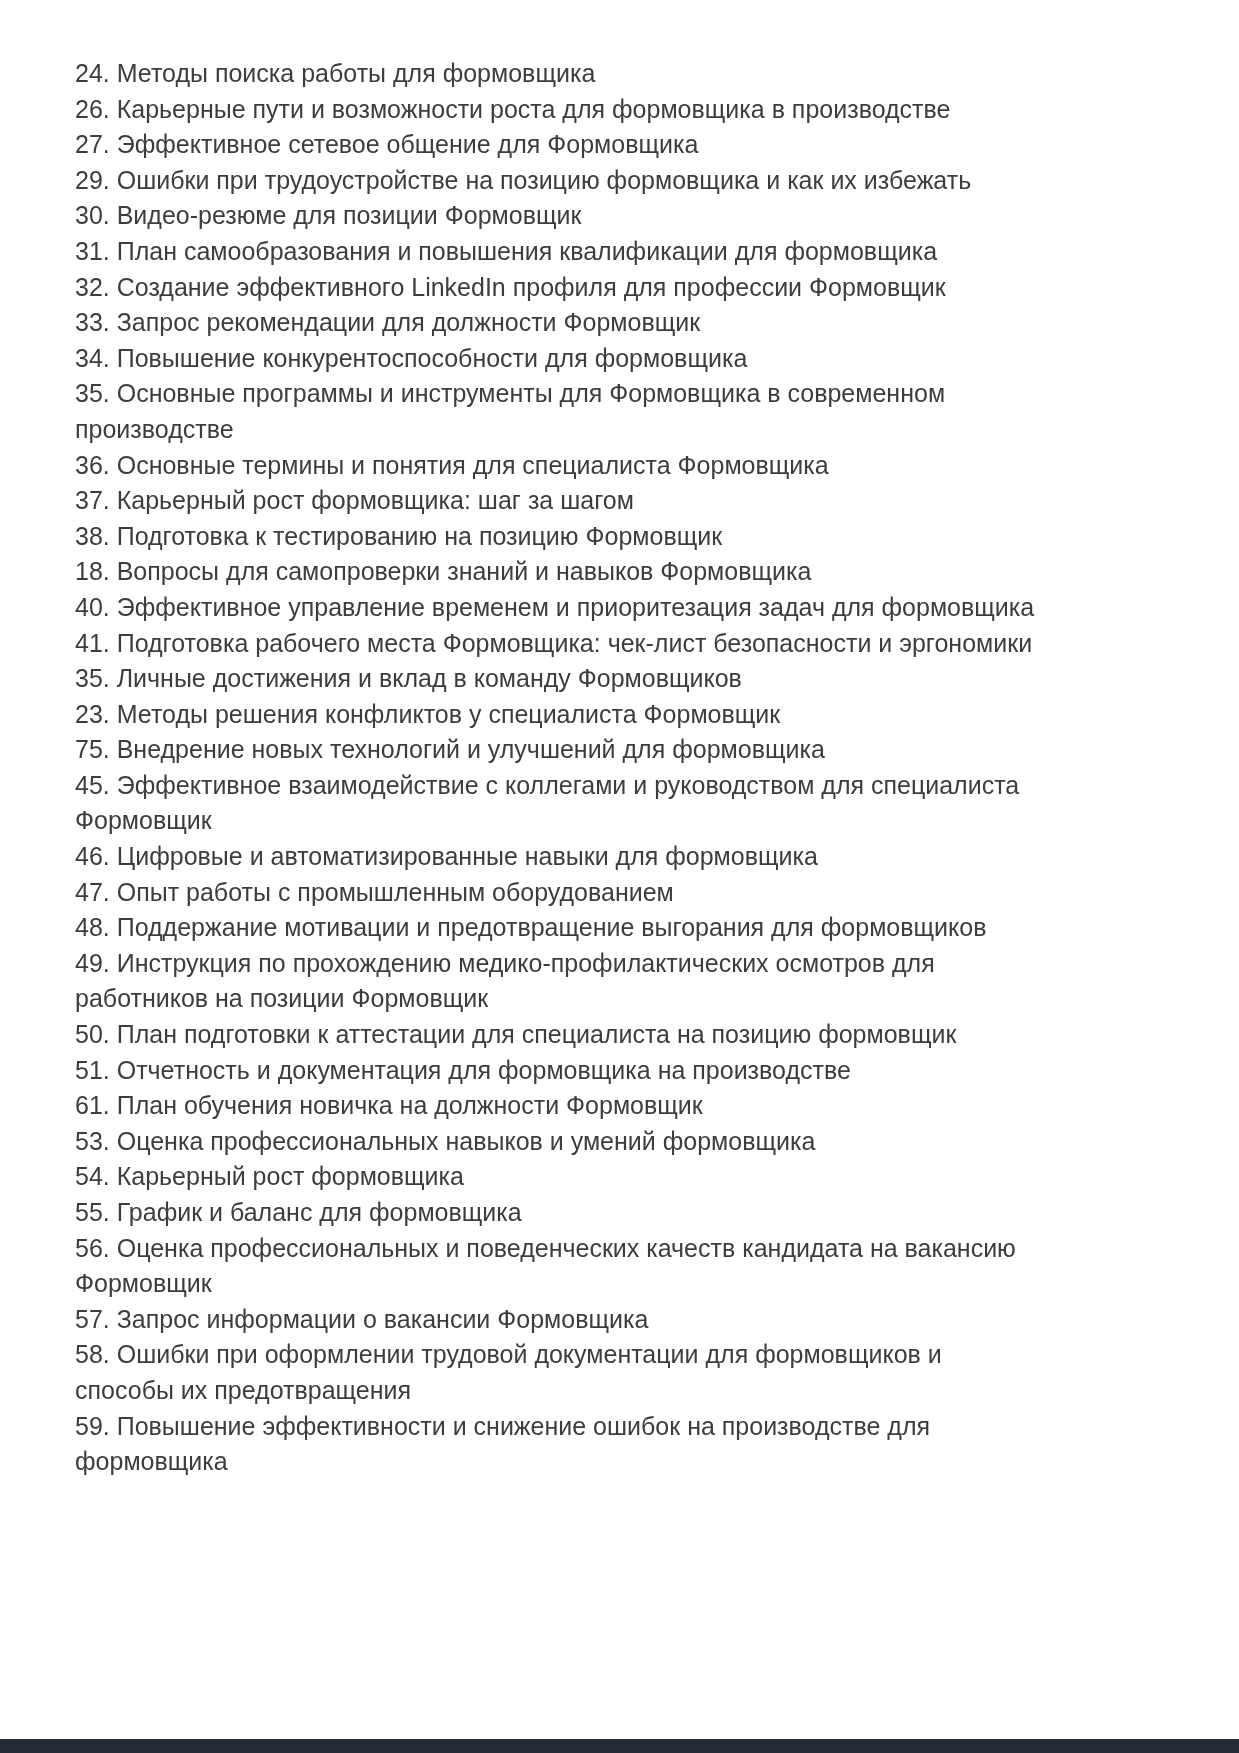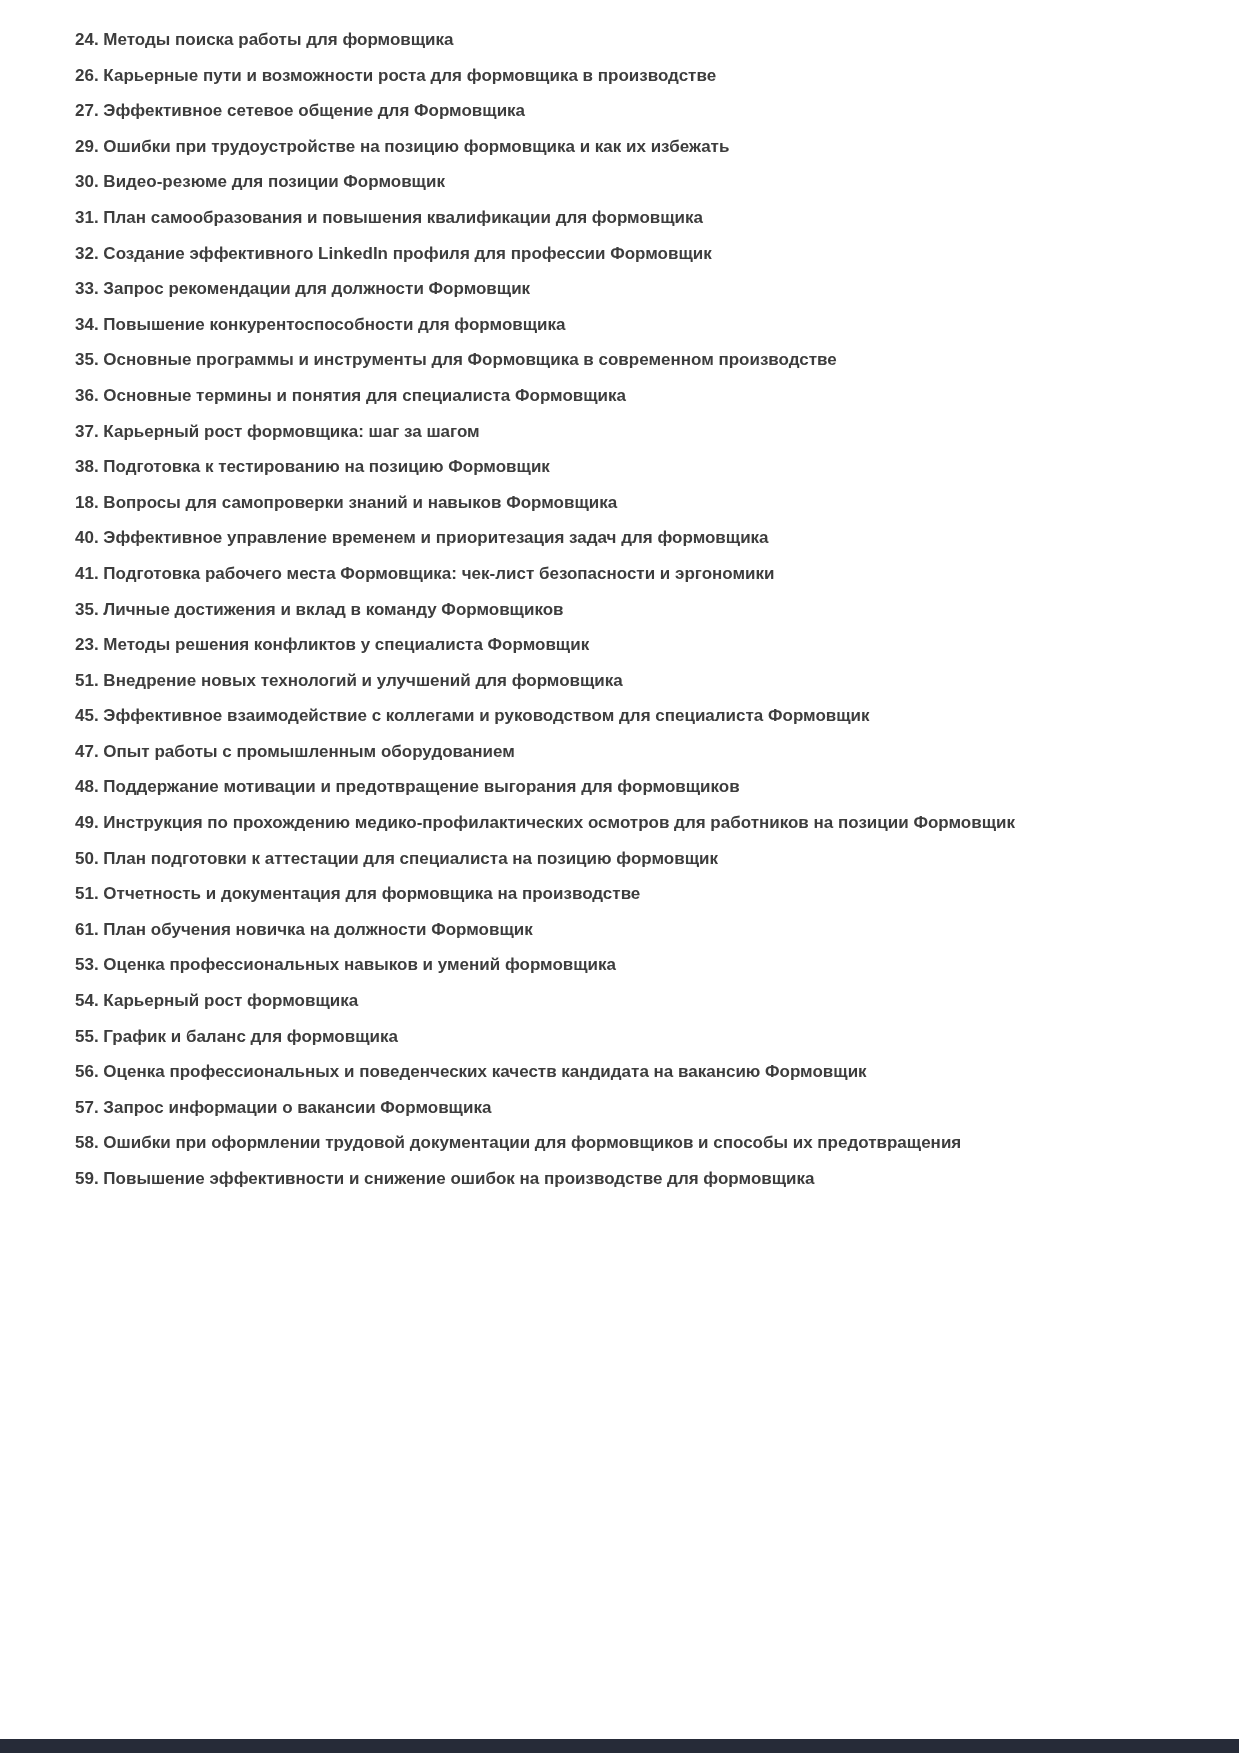--- a/index.html
+++ b/index.html
@@ -14,25 +14,25 @@
     font-family: "Liberation Sans", "DejaVu Sans", sans-serif;
     color: #3d3d3d;
     position: relative;
     overflow: hidden;
   }
   .page {
     width: 100%;
     height: 100%;
   }
   .topic-list {
-    padding: 22px 0 0 75px;
+    padding: 56px 0 0 75px;
     width: 1045px;
-    font-size: 17px;
+    font-size: 25px;
     line-height: 35.6px;
-    font-weight: 700;
+    font-weight: 400;
   }
   .topic-item {
     margin: 0;
     padding: 0;
   }
   .bottom-bar {
     position: absolute;
     left: 0;
     right: 0;
     bottom: 0;
@@ -56,22 +56,23 @@
       <p class="topic-item">34. Повышение конкурентоспособности для формовщика</p>
       <p class="topic-item">35. Основные программы и инструменты для Формовщика в современном производстве</p>
       <p class="topic-item">36. Основные термины и понятия для специалиста Формовщика</p>
       <p class="topic-item">37. Карьерный рост формовщика: шаг за шагом</p>
       <p class="topic-item">38. Подготовка к тестированию на позицию Формовщик</p>
       <p class="topic-item">18. Вопросы для самопроверки знаний и навыков Формовщика</p>
       <p class="topic-item">40. Эффективное управление временем и приоритезация задач для формовщика</p>
       <p class="topic-item">41. Подготовка рабочего места Формовщика: чек-лист безопасности и эргономики</p>
       <p class="topic-item">35. Личные достижения и вклад в команду Формовщиков</p>
       <p class="topic-item">23. Методы решения конфликтов у специалиста Формовщик</p>
-      <p class="topic-item">51. Внедрение новых технологий и улучшений для формовщика</p>
+      <p class="topic-item">75. Внедрение новых технологий и улучшений для формовщика</p>
       <p class="topic-item">45. Эффективное взаимодействие с коллегами и руководством для специалиста Формовщик</p>
+      <p class="topic-item">46. Цифровые и автоматизированные навыки для формовщика</p>
       <p class="topic-item">47. Опыт работы с промышленным оборудованием</p>
       <p class="topic-item">48. Поддержание мотивации и предотвращение выгорания для формовщиков</p>
       <p class="topic-item">49. Инструкция по прохождению медико-профилактических осмотров для работников на позиции Формовщик</p>
       <p class="topic-item">50. План подготовки к аттестации для специалиста на позицию формовщик</p>
       <p class="topic-item">51. Отчетность и документация для формовщика на производстве</p>
       <p class="topic-item">61. План обучения новичка на должности Формовщик</p>
       <p class="topic-item">53. Оценка профессиональных навыков и умений формовщика</p>
       <p class="topic-item">54. Карьерный рост формовщика</p>
       <p class="topic-item">55. График и баланс для формовщика</p>
       <p class="topic-item">56. Оценка профессиональных и поведенческих качеств кандидата на вакансию Формовщик</p>

